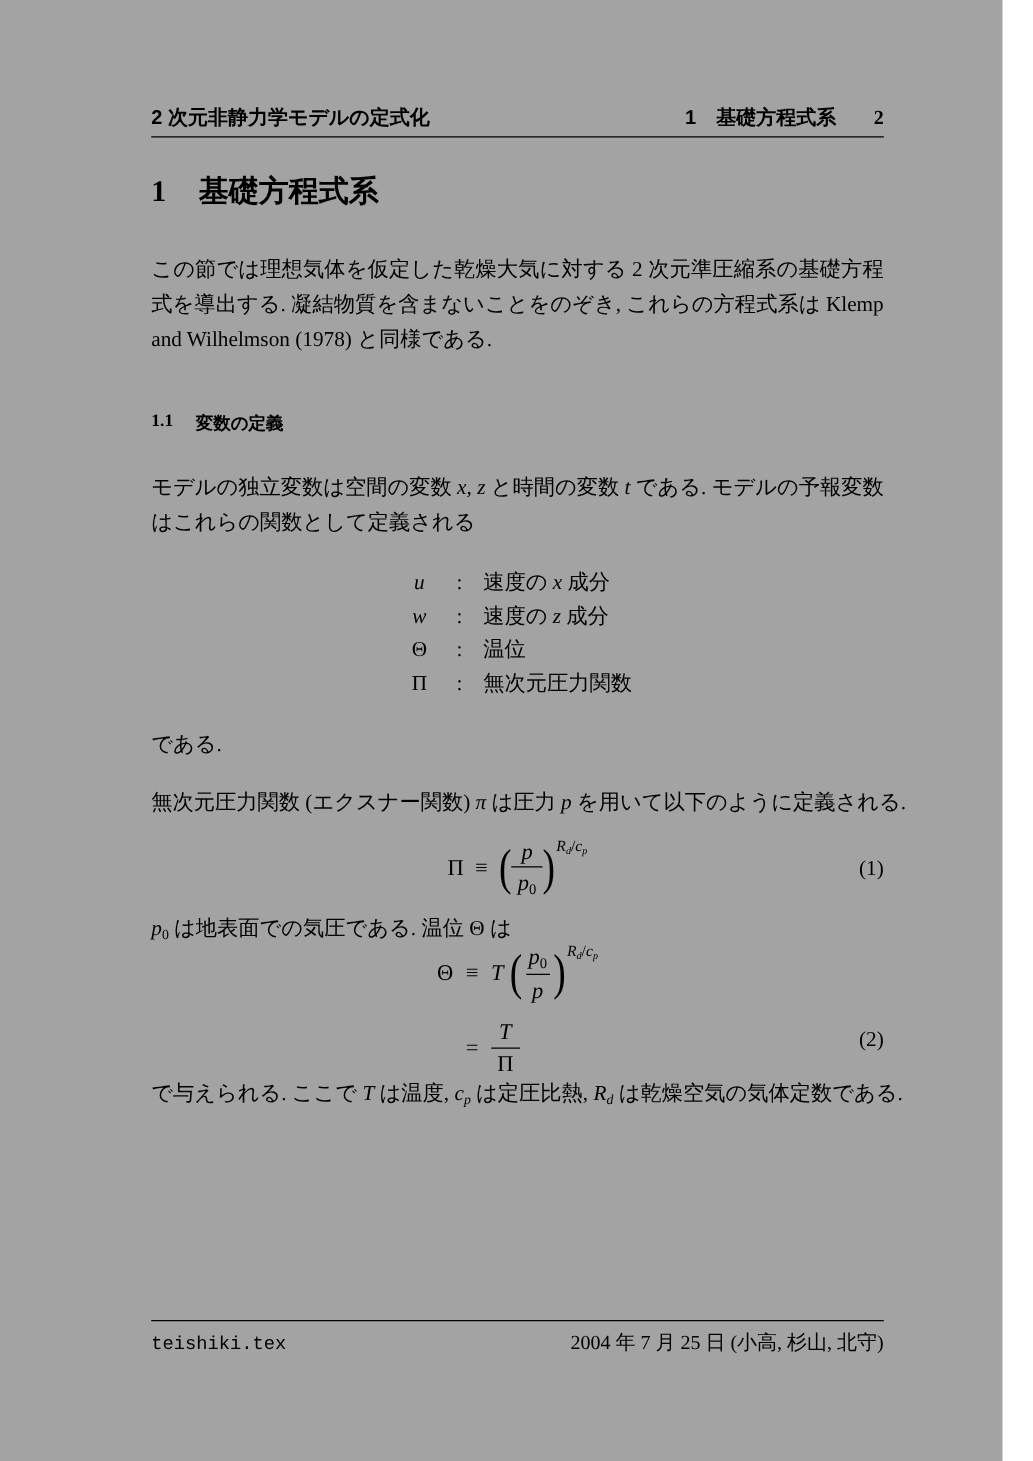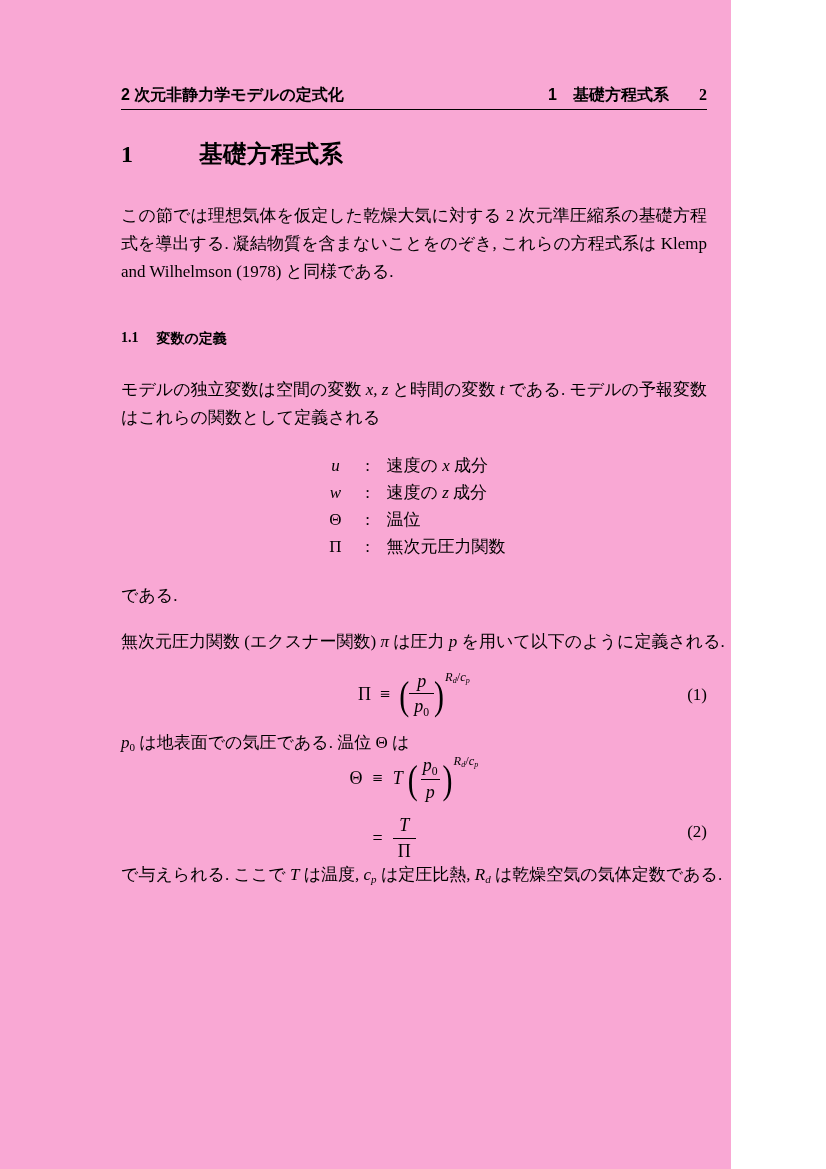--- a/index.html
+++ b/index.html
@@ -1,17 +1,17 @@
 <!DOCTYPE html>
 <html><head>
 <meta charset="utf-8">
 <style>
   html,body { margin:0; padding:0; background:#ffffff; }
   .page {
-    position:relative; width:731px; height:1169px; background:#f9a8d4;
+    position:relative; width:802px; height:1169px; background:#a3a3a3;
     font-family:"Liberation Serif","DejaVu Serif",serif;
     color:#000; overflow:hidden;
   }
   .it { font-style:italic; }
   .sub { font-size:0.65em; vertical-align:-0.3em; }
   .subit { font-size:0.65em; vertical-align:-0.3em; font-style:italic; }
 
   
   .header {
     position:absolute; top:86px; left:121px; width:586px;
@@ -24,21 +24,21 @@
   .hdr-sec { margin-right:30px; }
   .hdr-page { font-family:"Liberation Serif",serif; }
 
   
   .h1 {
     position:absolute; top:140px; left:121px;
     font-size:24px; font-weight:bold; line-height:28px;
     display:flex;
   }
   .h1 .sec-num { font-family:"Liberation Serif",serif; margin-right:26px; }
-  .h1 .sec-title { font-family:"Liberation Sans","DejaVu Sans",sans-serif;margin-left:40px; }
+  .h1 .sec-title { font-family:"Liberation Sans","DejaVu Sans",sans-serif; }
   .h2 {
     position:absolute; top:326px; left:121px;
     font-size:14px; font-weight:bold; line-height:24px;
     display:flex;
   }
   .h2 .sec-num { font-family:"Liberation Serif",serif; margin-right:18px; }
   .h2 .sec-title { font-family:"Liberation Sans","DejaVu Sans",sans-serif; }
 
   
   .para {
@@ -195,14 +195,18 @@
           <span class="fnum"><span class="it">T</span></span>
           <span class="fden"><span>Π</span></span>
         </span>
       </span>
     </span>
     <span class="tag">(2)</span>
   </div>
 
   <p class="para p-given"><span>で与えられる. ここで </span><span class="it">T</span><span> は温度, </span><span class="it">c</span><span class="subit">p</span><span> は定圧比熱, </span><span class="it">R</span><span class="subit">d</span><span> は乾燥空気の気体定数である.</span></p>
 
+  <div class="footer">
+    <span class="ftr-left">teishiki.tex</span>
+    <span class="ftr-right">2004 年 7 月 25 日 (小高, 杉山, 北守)</span>
+  </div>
 
 </div>
 
 </body></html>

